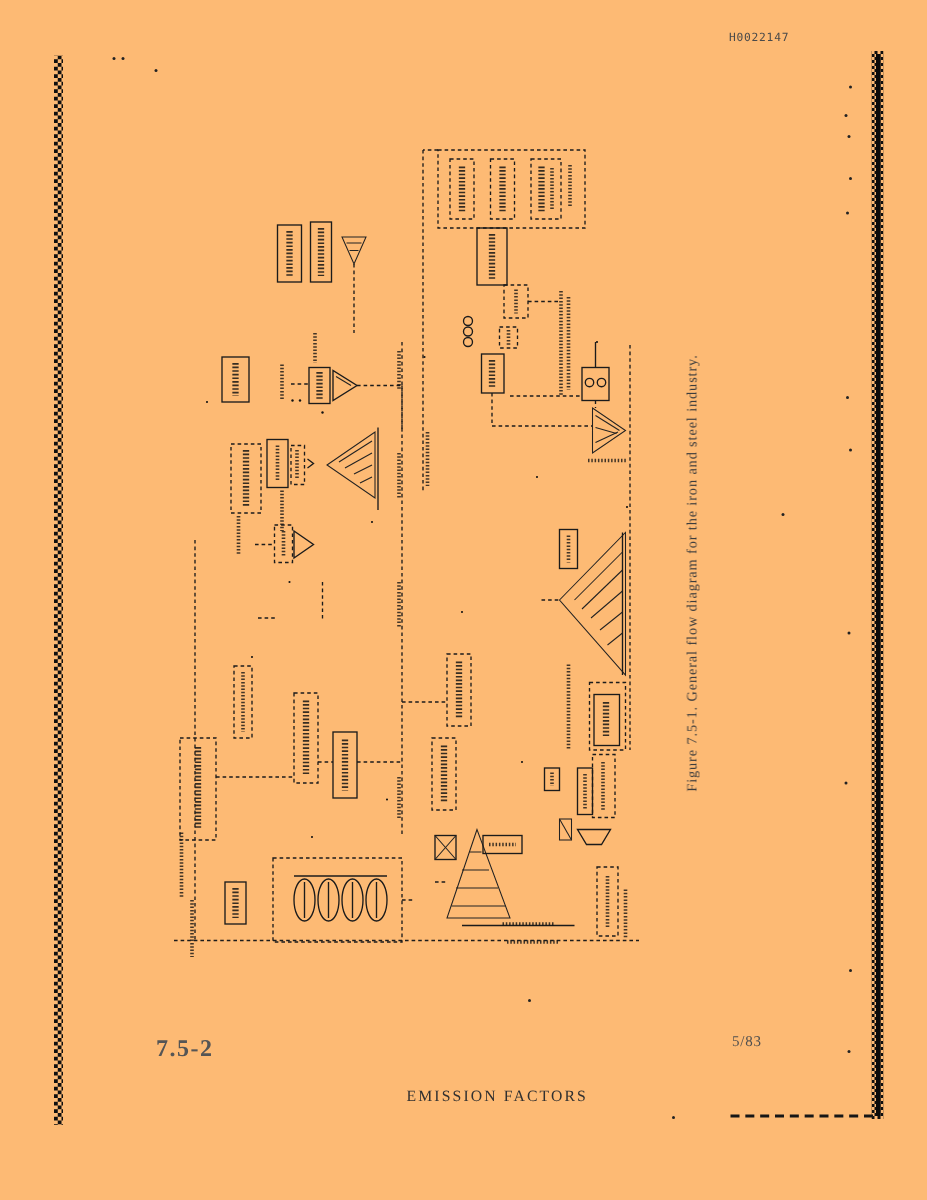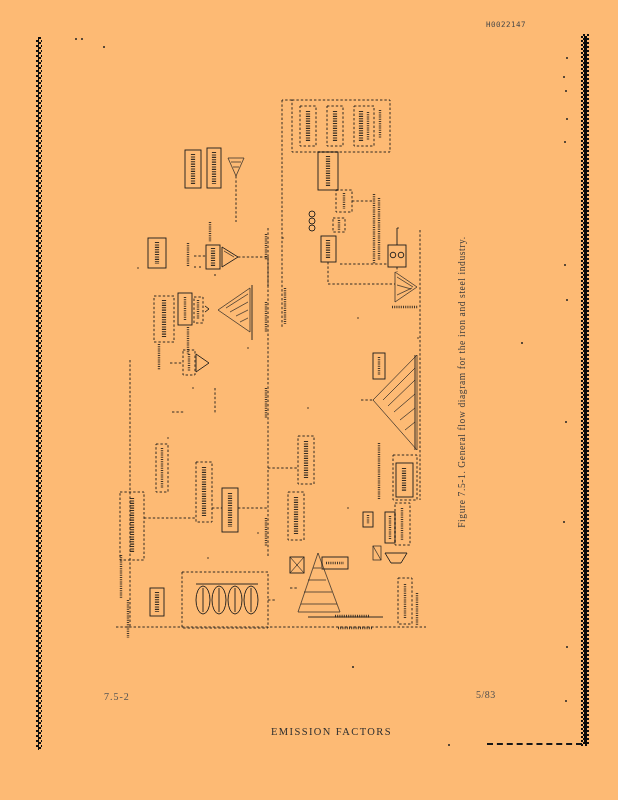--- a/index.html
+++ b/index.html
@@ -11,24 +11,24 @@
   .edge-left{left:36px;top:37px;width:6px;height:713px;}
   .edge-right{left:581px;top:34px;width:8px;height:712px;background-size:4px 4px;}
   .edge-right-core{position:absolute;left:584px;top:36px;width:3px;height:708px;background:#0a0a0a;}
   .dash-bottom-right{position:absolute;left:487px;top:743px;width:95px;border-top:2px dashed #161616;}
   .speck{position:absolute;width:2px;height:2px;background:#222;border-radius:1px;}
   .scan-code{position:absolute;left:486px;top:20px;font-family:"DejaVu Sans Mono",monospace;
              font-size:7.5px;letter-spacing:.5px;color:#4a4a4a;filter:blur(.2px);}
   .caption{position:absolute;left:275px;top:374px;width:380px;height:16px;text-align:center;
            transform:rotate(-90deg);transform-origin:center;font-size:9.5px;letter-spacing:.6px;
            color:#3d3d3d;filter:blur(.25px);white-space:nowrap;}
-  .footer-left{position:absolute;left:104px;top:691px;font-size:10px;color:#555;filter:blur(.35px);letter-spacing:1px;}
+  .footer-left{position:absolute;left:104px;top:691px;font-size:16px;color:#555;filter:blur(.35px);letter-spacing:1px;font-weight:bold;}
   .footer-center{position:absolute;left:271px;top:726px;font-size:10.5px;color:#303030;
                  letter-spacing:1.4px;filter:blur(.3px);}
-  .footer-right{position:absolute;left:476px;top:689px;font-size:10px;color:#4f4f4f;filter:blur(.3px);letter-spacing:.5px;}
+  .footer-right{position:absolute;left:488px;top:689px;font-size:10px;color:#4f4f4f;filter:blur(.3px);letter-spacing:.5px;}
   .fd{position:absolute;left:108px;top:88px;}
   .fd .ln{stroke:#1b1b1b;stroke-width:.9;fill:none;}
   .fd .dsh{stroke:#1b1b1b;stroke-width:.9;fill:none;stroke-dasharray:2.4 2;}
   .fd .tx{stroke:#141414;stroke-width:4.2;stroke-dasharray:1.1 1.3;opacity:.85;fill:none;}
   .fd .tx2{stroke:#141414;stroke-width:2.4;stroke-dasharray:1 1.2;opacity:.8;fill:none;}
   .fd .hat{stroke:#222;stroke-width:.7;fill:none;}
   .fd .dot{fill:#111;}
 </style>
 </head>
 <body>

